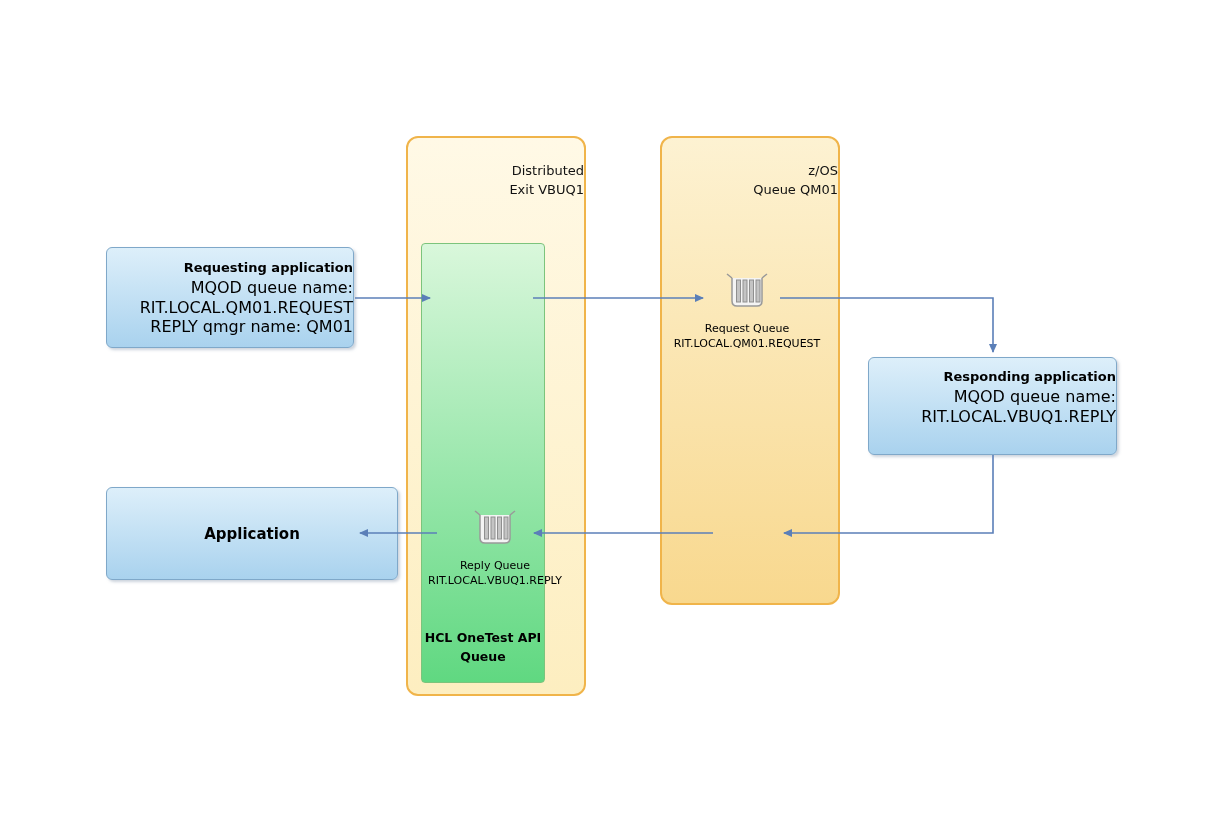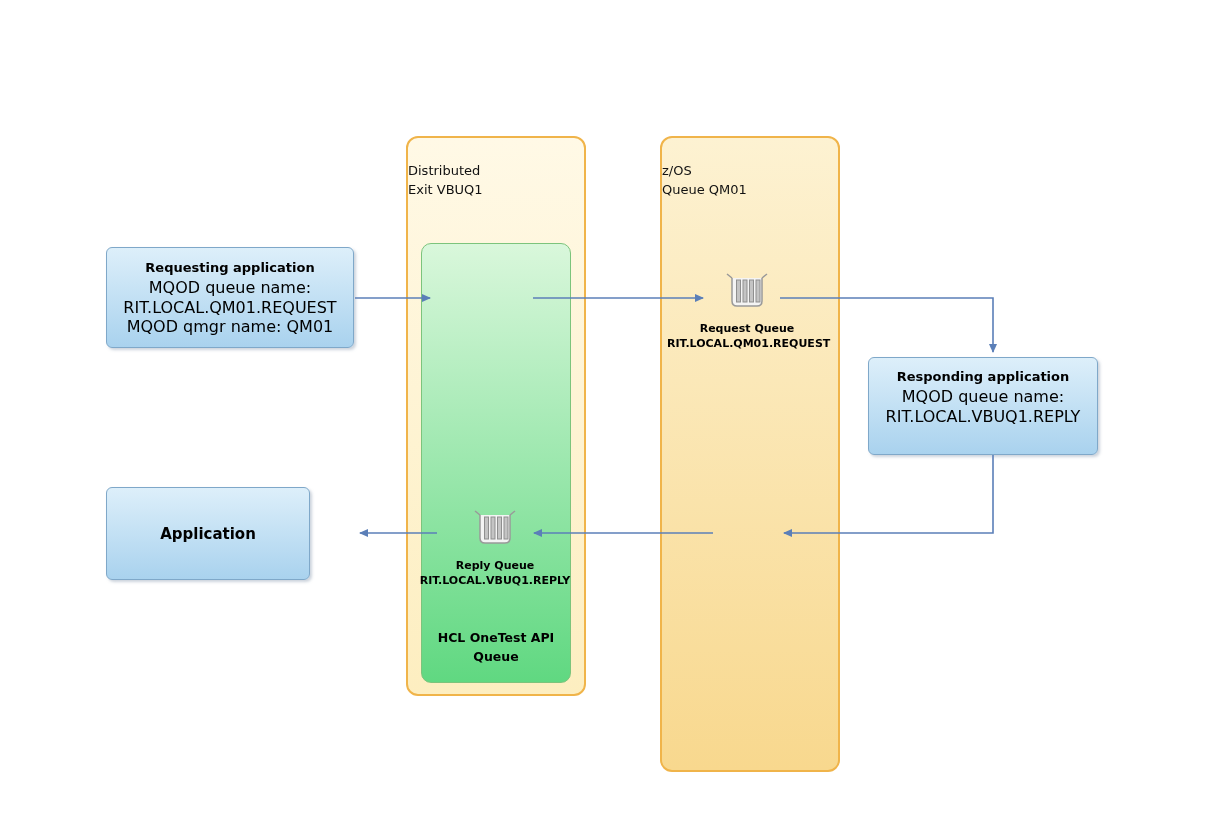--- a/index.html
+++ b/index.html
@@ -5,46 +5,46 @@
   * { margin:0; padding:0; box-sizing:border-box; }
   html,body { background:#ffffff; }
   body { font-family:"DejaVu Sans","Liberation Sans",sans-serif; color:#000; }
   .canvas { position:relative; width:1225px; height:838px; background:#fff; overflow:hidden; }
   .abs { position:absolute; }
 
   
   .container-box { border:2px solid var(--orange-border,#f0b44a); border-radius:12px; }
   .distributed { left:406px; top:136px; width:180px; height:560px;
                  background:linear-gradient(180deg,#fff9e6 0%,#fdeec0 100%); }
-  .zos { left:660px; top:136px; width:180px; height:636px;
+  .zos { left:660px; top:136px; width:180px; height:469px;
          background:linear-gradient(180deg,#fdf2d2 0%,#f8d88e 100%); }
-  .container-label { position:absolute; top:23px; left:0; right:7px; text-align:left;
+  .container-label { position:absolute; top:23px; left:0; right:0; text-align:right;
                      font-size:13px; line-height:19px; color:#111; }
 
   
-  .exit-box { left:421px; top:243px; width:150px; height:440px;
+  .exit-box { left:421px; top:243px; width:124px; height:440px;
               background:linear-gradient(180deg,#d9f7db 0%,#60d881 100%);
-              border:1px solid var(--green-border,#7cc47c); border-radius:10px; }
+              border:1px solid var(--green-border,#7cc47c); border-radius:4px; }
   .exit-label { position:absolute; bottom:16px; left:0; right:0; text-align:center;
                 font-weight:bold; font-size:12.5px; line-height:19px; }
 
   
   .app-box { background:linear-gradient(180deg,#ddeffa 0%,#a9d2ee 100%);
              border:1px solid var(--blue-border,#7fa8c9); border-radius:6px;
-             box-shadow:2px 2px 3px rgba(110,130,155,0.35); text-align:center; }
+             box-shadow:2px 2px 3px rgba(110,130,155,0.35); text-align:right; }
   .requesting { left:106px; top:247px; width:248px; height:101px; padding-top:12px; }
-  .application-box { left:106px; top:487px; width:204px; height:93px;
+  .application-box { left:106px; top:487px; width:292px; height:93px;
                      display:flex; align-items:center; justify-content:center; }
-  .responding { left:868px; top:357px; width:230px; height:98px; padding-top:11px; }
+  .responding { left:868px; top:357px; width:249px; height:98px; padding-top:11px; }
   .app-title { font-weight:bold; font-size:13px; margin-bottom:3px; }
   .application-box .app-title { font-size:15px; margin:0; }
   .app-line { font-size:16px; line-height:19.5px; }
 
   
-  .queue-group { text-align:center;font-weight:bold; }
+  .queue-group { text-align:center; }
   .queue-request { left:667px; top:271px; width:160px; }
   .queue-reply { left:415px; top:508px; width:160px; }
   .queue-name { font-size:11px; margin-top:6px; line-height:15px; }
   .queue-fullname { font-size:11px; line-height:16px; }
 
   
   .arrows { position:absolute; left:0; top:0; width:1225px; height:838px;
             pointer-events:none; }
   .arrow-line { stroke:var(--arrow,#5b7fb8); stroke-width:1.6; fill:none; }
   .arrow-head { fill:var(--arrow,#5b7fb8); }
@@ -72,21 +72,21 @@
     <div class="exit-label">
       <div>HCL OneTest API</div>
       <div>Queue</div>
     </div>
   </div>
 
   <div class="abs app-box requesting">
     <div class="app-title">Requesting application</div>
     <div class="app-line">MQOD queue name:</div>
     <div class="app-line">RIT.LOCAL.QM01.REQUEST</div>
-    <div class="app-line">MQOD qmgr name: QM01</div>
+    <div class="app-line">REPLY qmgr name: QM01</div>
   </div>
 
   <div class="abs app-box application-box">
     <div class="app-title">Application</div>
   </div>
 
   <div class="abs app-box responding">
     <div class="app-title">Responding application</div>
     <div class="app-line">MQOD queue name:</div>
     <div class="app-line">RIT.LOCAL.VBUQ1.REPLY</div>

